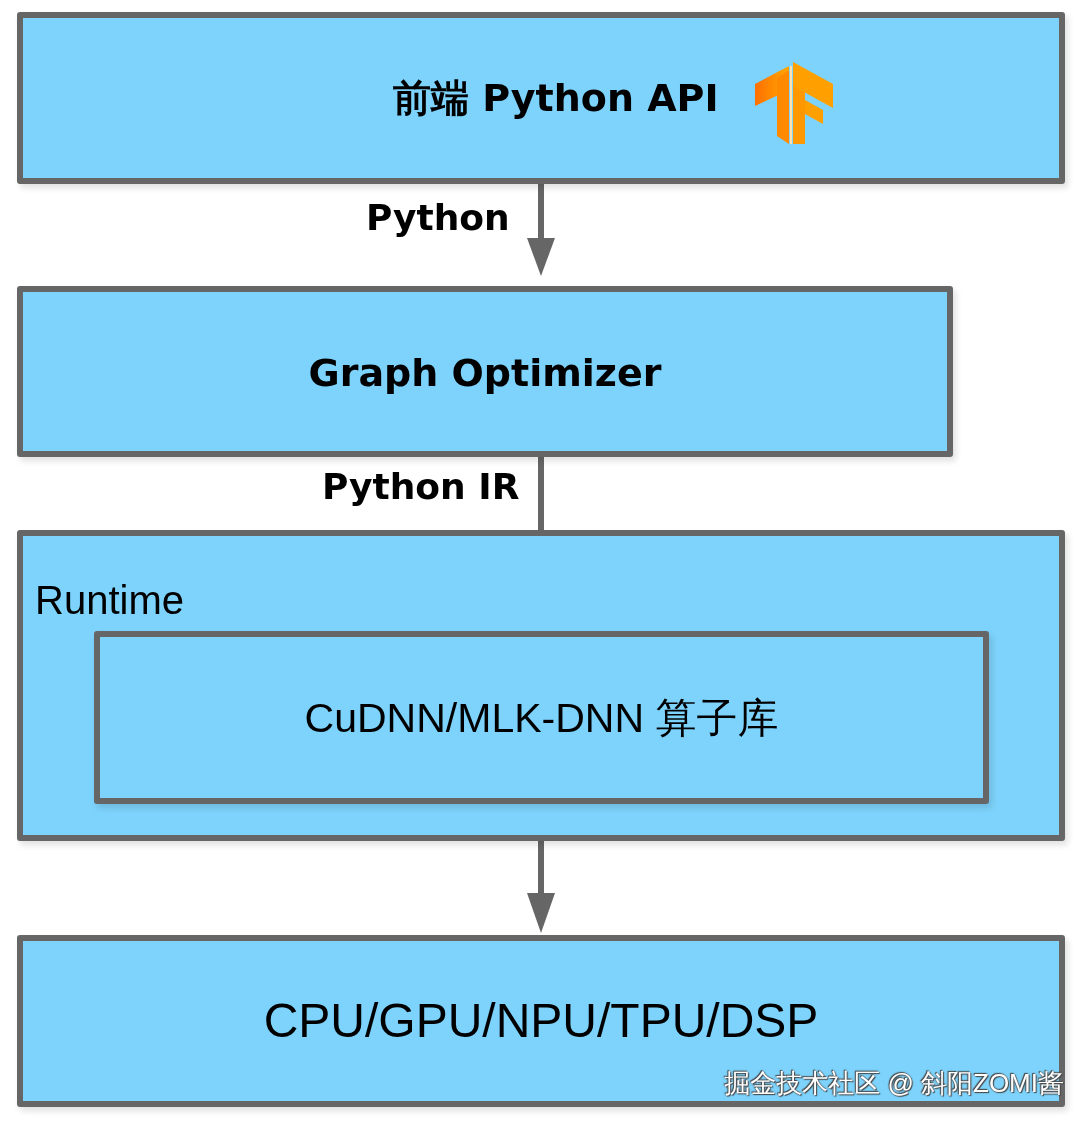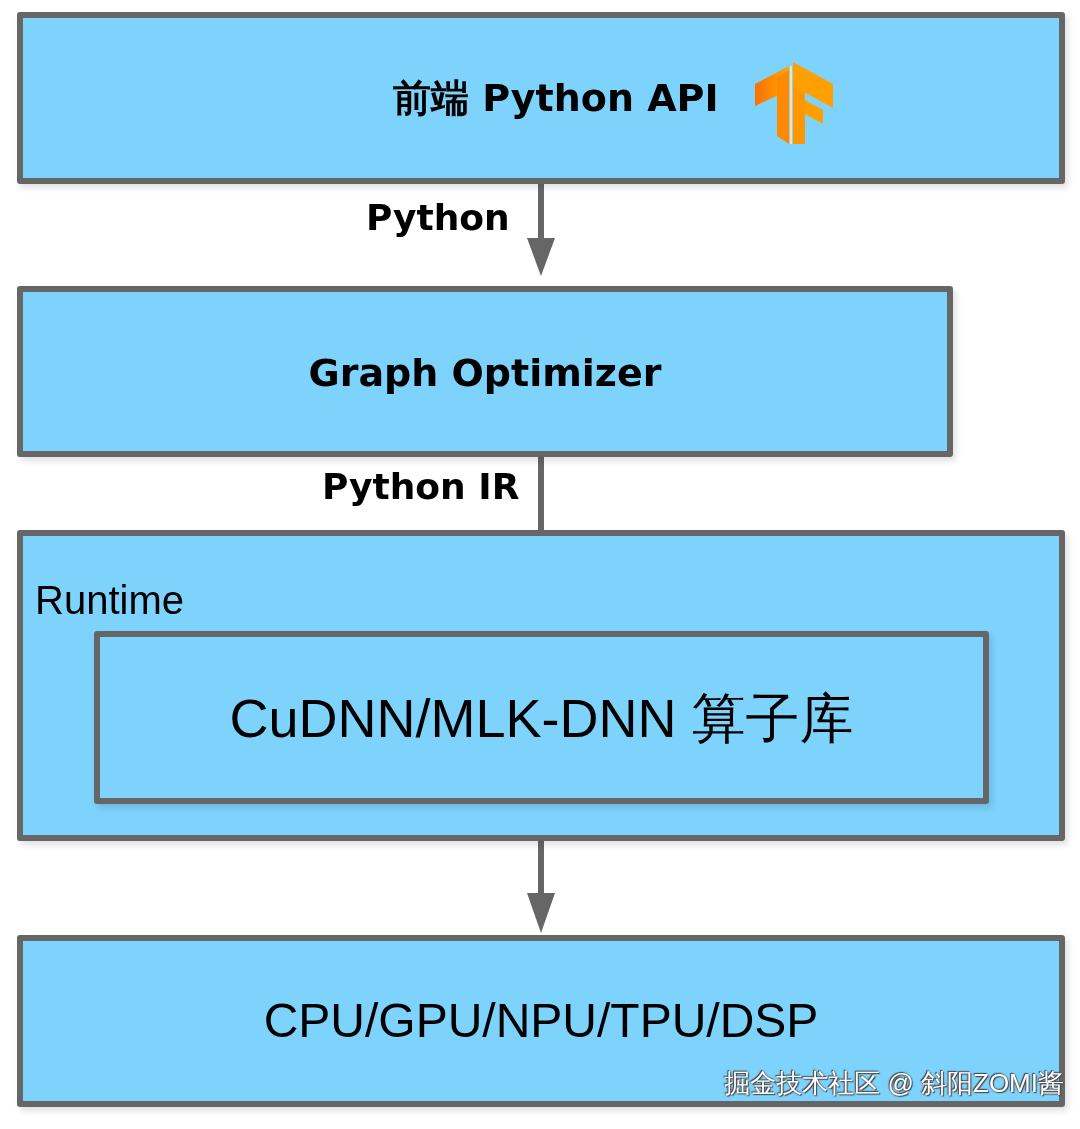--- a/index.html
+++ b/index.html
@@ -54,21 +54,21 @@
       transform: translateY(-48%);
     }
     #runtime-title {
       position: absolute;
       left: 12px;
       top: 24px;
       font-size: 40px;
       line-height: 1;
       margin-top: 20px;
     }
-    #ops-label { font-size: 54px; }
+    #ops-label { font-size: 41px; }
     #hardware-label { font-size: 48px; }
 
     .tf-logo {
       position: absolute;
       left: 730px;
       top: 38px;
       width: 84px;
       height: 88px;
     }
 

